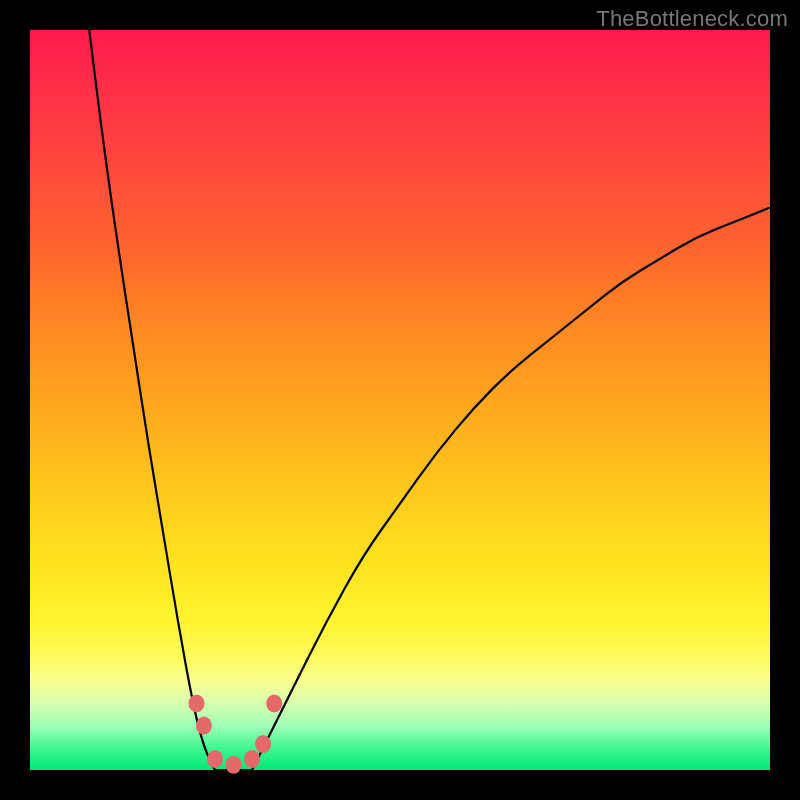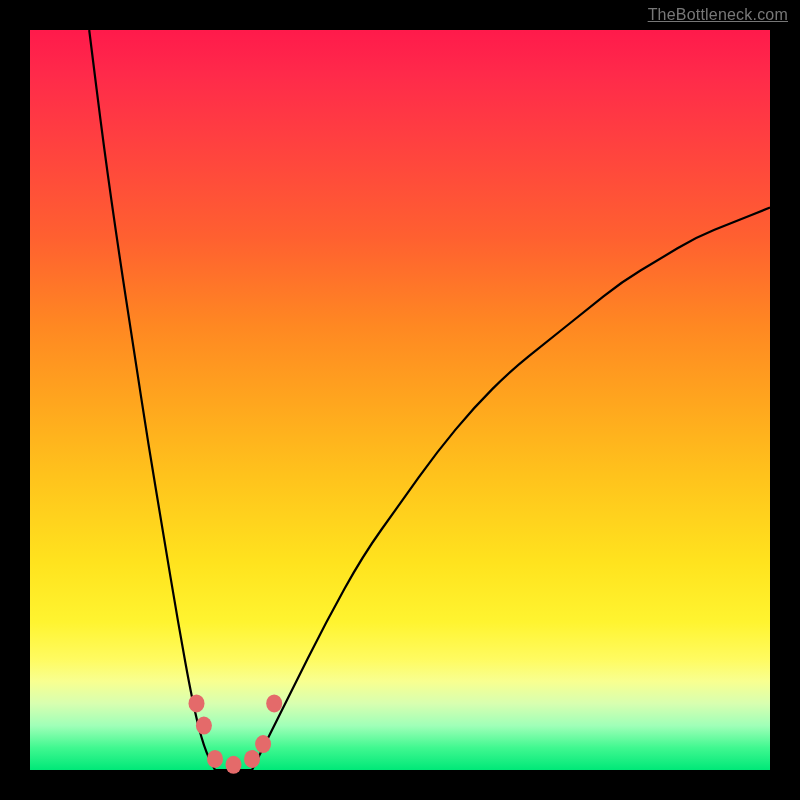--- a/index.html
+++ b/index.html
@@ -42,25 +42,24 @@
       #a0ffb8 94%,
       #40f890 97%,
       #00e878 100%
     );
   }
   .watermark {
     position: absolute;
     top: 6px;
     right: 12px;
     color: #777;
-    font-size: 16px;
+    font-size: 22px;
     font-weight: 500;
     letter-spacing: 0.2px;
     user-select: none;
-    text-decoration: underline;
   }
   svg.curve {
     position: absolute;
     left: 0;
     top: 0;
     width: 740px;
     height: 740px;
     overflow: visible;
   }
   .marker {

